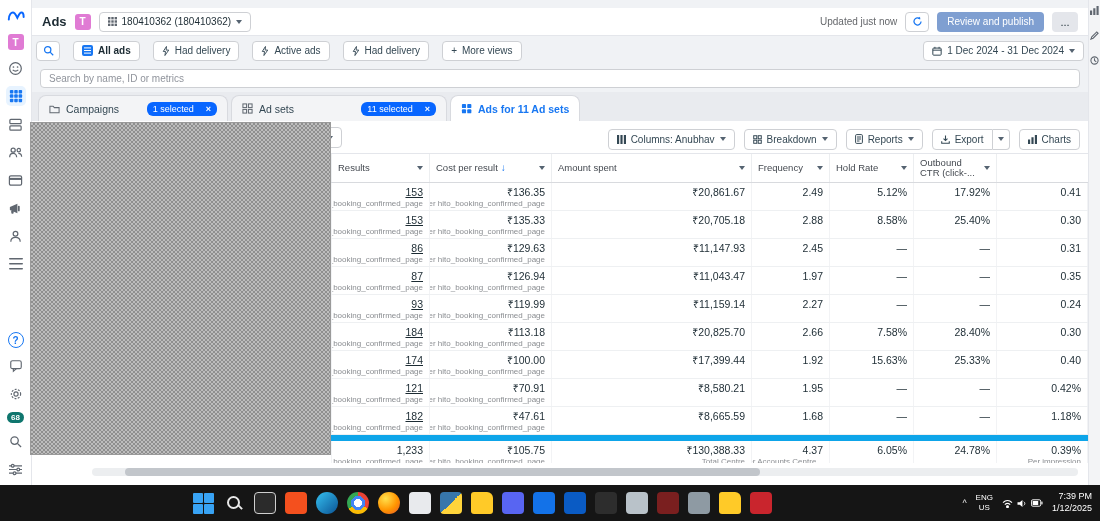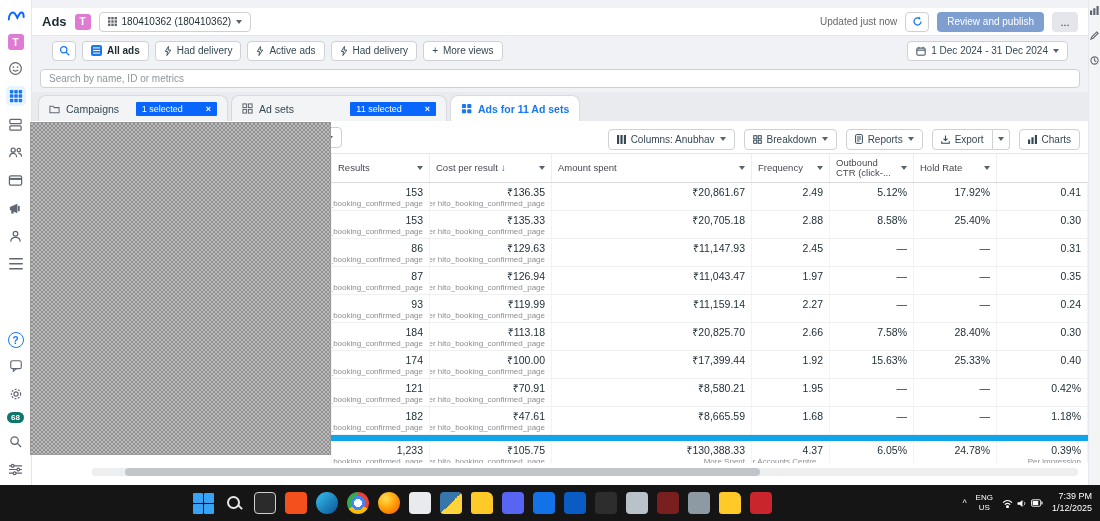--- a/index.html
+++ b/index.html
@@ -25,37 +25,37 @@
 
   .topbar{height:28px;background:#fff;border-bottom:1px solid #e4e6eb;display:flex;align-items:center;gap:8px;padding:0 10px;flex:none}
   .brand{font-size:13px;font-weight:700}
   .acct-sel{height:20px;border:1px solid #ced0d4;border-radius:4px;display:flex;align-items:center;gap:5px;padding:0 8px;font-size:10px;background:#fff;cursor:pointer}
   .spacer{flex:1}
   .updated{font-size:10px;color:#65676b}
   .icon-btn{width:24px;height:20px;border:1px solid #ced0d4;border-radius:4px;background:#fff;display:grid;place-items:center;cursor:pointer}
   .review-btn{height:20px;background:#7f9fd1;color:#fff;border:none;border-radius:4px;font-size:10px;padding:0 10px;cursor:pointer;font-family:inherit}
   .more-btn{height:20px;width:26px;background:#e4e6eb;border:none;border-radius:4px;font-size:11px;line-height:10px;cursor:pointer;color:#1c2b33;font-family:inherit}
 
-  .filterbar{height:29px;background:#f0f2f5;display:flex;align-items:center;gap:6px;padding:0 20px;flex:none}
+  .filterbar{height:29px;background:#f0f2f5;display:flex;align-items:center;gap:13px;padding:0 4px;flex:none}
   .chip{height:20px;background:#fff;border:1px solid #ced0d4;border-radius:4px;display:flex;align-items:center;gap:5px;padding:0 8px;font-size:10px;color:#344854;cursor:pointer;white-space:nowrap}
   .chip.bold{font-weight:700;color:#1c2b33}
   .allads-ic{width:11px;height:11px;border-radius:2px;background:#1877f2;display:grid;place-items:center}
   .allads-ic i{display:block;width:7px;height:1.4px;background:#fff;box-shadow:0 2.6px 0 #fff,0 -2.6px 0 #fff}
   .caret{width:0;height:0;border-left:3.5px solid transparent;border-right:3.5px solid transparent;border-top:4px solid #556371}
   .date-btn{margin-left:auto}
 
   .searchrow{height:27px;background:#f0f2f5;display:flex;align-items:center;padding:0 8px;flex:none}
   .search-input{flex:1;height:19px;border:1px solid #ced0d4;border-radius:4px;background:#fff;font-size:10px;padding:0 8px;color:#1c2b33;font-family:inherit;outline:none}
   .search-input::placeholder{color:#90949c}
 
   .tabsbar{height:29px;background:#e9ebef;display:flex;align-items:flex-end;gap:3px;padding:0 0 0 6px;flex:none}
   .tab{height:26px;background:#f3f4f6;border:1px solid #d8dadf;border-bottom:none;border-radius:8px 8px 0 0;display:flex;align-items:center;gap:6px;padding:0 10px;font-size:10.5px;color:#344854;cursor:pointer}
   .tab.t1{width:190px}.tab.t2{width:216px}
   .tab.active{background:#fff;color:#1877f2;font-weight:700}
-  .sel-badge{margin-left:auto;background:#0866ff;color:#fff;border-radius:1px;font-size:9px;padding:2px 6px;display:flex;align-items:center;gap:23px}
+  .sel-badge{margin-left:auto;background:#0866ff;color:#fff;border-radius:6px;font-size:9px;padding:2px 6px;display:flex;align-items:center;gap:12px}
   .sel-x{cursor:pointer;font-weight:700}
 
   .toolbar{height:33px;background:#fff;border-bottom:1px solid #e4e6eb;display:flex;align-items:center;padding:0 10px;position:relative;flex:none}
   .create-btn{position:absolute;left:6px;top:1px;width:58px;height:15px;background:#3cb64c;border:none;border-radius:4px;cursor:pointer}
   .tb-more{position:absolute;left:258px;top:6px}
   .tb-btn{height:21px;background:#fff;border:1px solid #ced0d4;border-radius:4px;display:flex;align-items:center;gap:5px;padding:0 8px;font-size:10px;color:#344854;cursor:pointer;white-space:nowrap;font-family:inherit}
   .tb-right{margin-left:auto;display:flex;align-items:center;gap:6px}
   .split{display:flex}
   .split .tb-btn:first-child{border-radius:4px 0 0 4px}
   .split .tb-btn:last-child{border-radius:0 4px 4px 0;border-left:none;padding:0 5px}
@@ -63,21 +63,21 @@
   
   .table{background:#fff;flex:none}
   .grid{display:grid;grid-template-columns:300px 98px 122px 200px 78px 84px 83px 91px}
   .thead{height:29px;border-bottom:1px solid #d8dade}
   .th{display:flex;align-items:center;gap:3px;padding:0 6px;font-size:9.5px;color:#444950;border-right:1px solid #eceef0;overflow:hidden;cursor:pointer;line-height:1.05}
   .th .caret{margin-left:auto;flex:none}
   .sortdn{color:#1877f2;font-weight:700;font-size:10px}
   .trow{height:28px;border-bottom:1px solid #eef0f2;cursor:pointer}
   .td{padding:3px 6px 0;border-right:1px solid #f2f3f5;display:flex;flex-direction:column;align-items:flex-end;overflow:hidden;line-height:1.2}
   .val{font-size:10.5px;color:#1c2b33;white-space:nowrap}
-  a.val{color:#1c2b33}
+  a.val{text-decoration:underline;color:#1c2b33}
   .sub{font-size:8px;color:#8a8d91;white-space:nowrap}
   .sub:empty,.val:empty{display:none}
   .total-row{height:28px;border-top:6px solid #0ea5e9;background:#fff}
 
   .hscroll{height:30px;background:#fff;position:relative;flex:none}
   .scroll-track{position:absolute;left:60px;right:10px;top:5px;height:8px;background:#eceef0;border-radius:4px}
   .scroll-thumb{position:absolute;left:93px;top:5px;width:635px;height:8px;background:#c2c6cb;border-radius:4px;cursor:grab}
 
   
   .redacted{position:absolute;left:30px;top:122px;width:301px;height:333px;z-index:30;background-color:#bdbdbd;background-image:linear-gradient(45deg,#8f8f8f 25%,transparent 25%,transparent 75%,#8f8f8f 75%),linear-gradient(45deg,#8f8f8f 25%,transparent 25%,transparent 75%,#8f8f8f 75%);background-size:4px 4px;background-position:0 0,2px 2px;border:1px solid #9a9a9a}
@@ -407,25 +407,25 @@
           </div>
         <div class="th">
             <span>Amount spent</span>
             <span class="caret"></span>
           </div>
         <div class="th">
             <span>Frequency</span>
             <span class="caret"></span>
           </div>
         <div class="th">
+            <span>Hold Rate</span>
+            <span class="caret"></span>
+          </div>
+        <div class="th">
             <span>Outbound CTR (click-...</span>
-            <span class="caret"></span>
-          </div>
-        <div class="th">
-            <span>Hold Rate</span>
             <span class="caret"></span>
           </div>
       </div>
 
       <div class="tbody">
 
           <div class="grid trow">
             <div class="td"></div>
             <div class="td">
               <a class="val">153</a>
@@ -675,21 +675,21 @@
         <div class="td">
             <span class="val">1,233</span>
             <span class="sub">_booking_confirmed_page</span>
           </div>
         <div class="td">
             <span class="val">₹105.75</span>
             <span class="sub">Per hito_booking_confirmed_page</span>
           </div>
         <div class="td">
             <span class="val">₹130,388.33</span>
-            <span class="sub">More Spent</span>
+            <span class="sub">Total Centre</span>
           </div>
         <div class="td">
             <span class="val">4.37</span>
             <span class="sub">Per Accounts Centre...</span>
           </div>
         <div class="td">
             <span class="val">6.05%</span>
           </div>
         <div class="td">
             <span class="val">24.78%</span>

